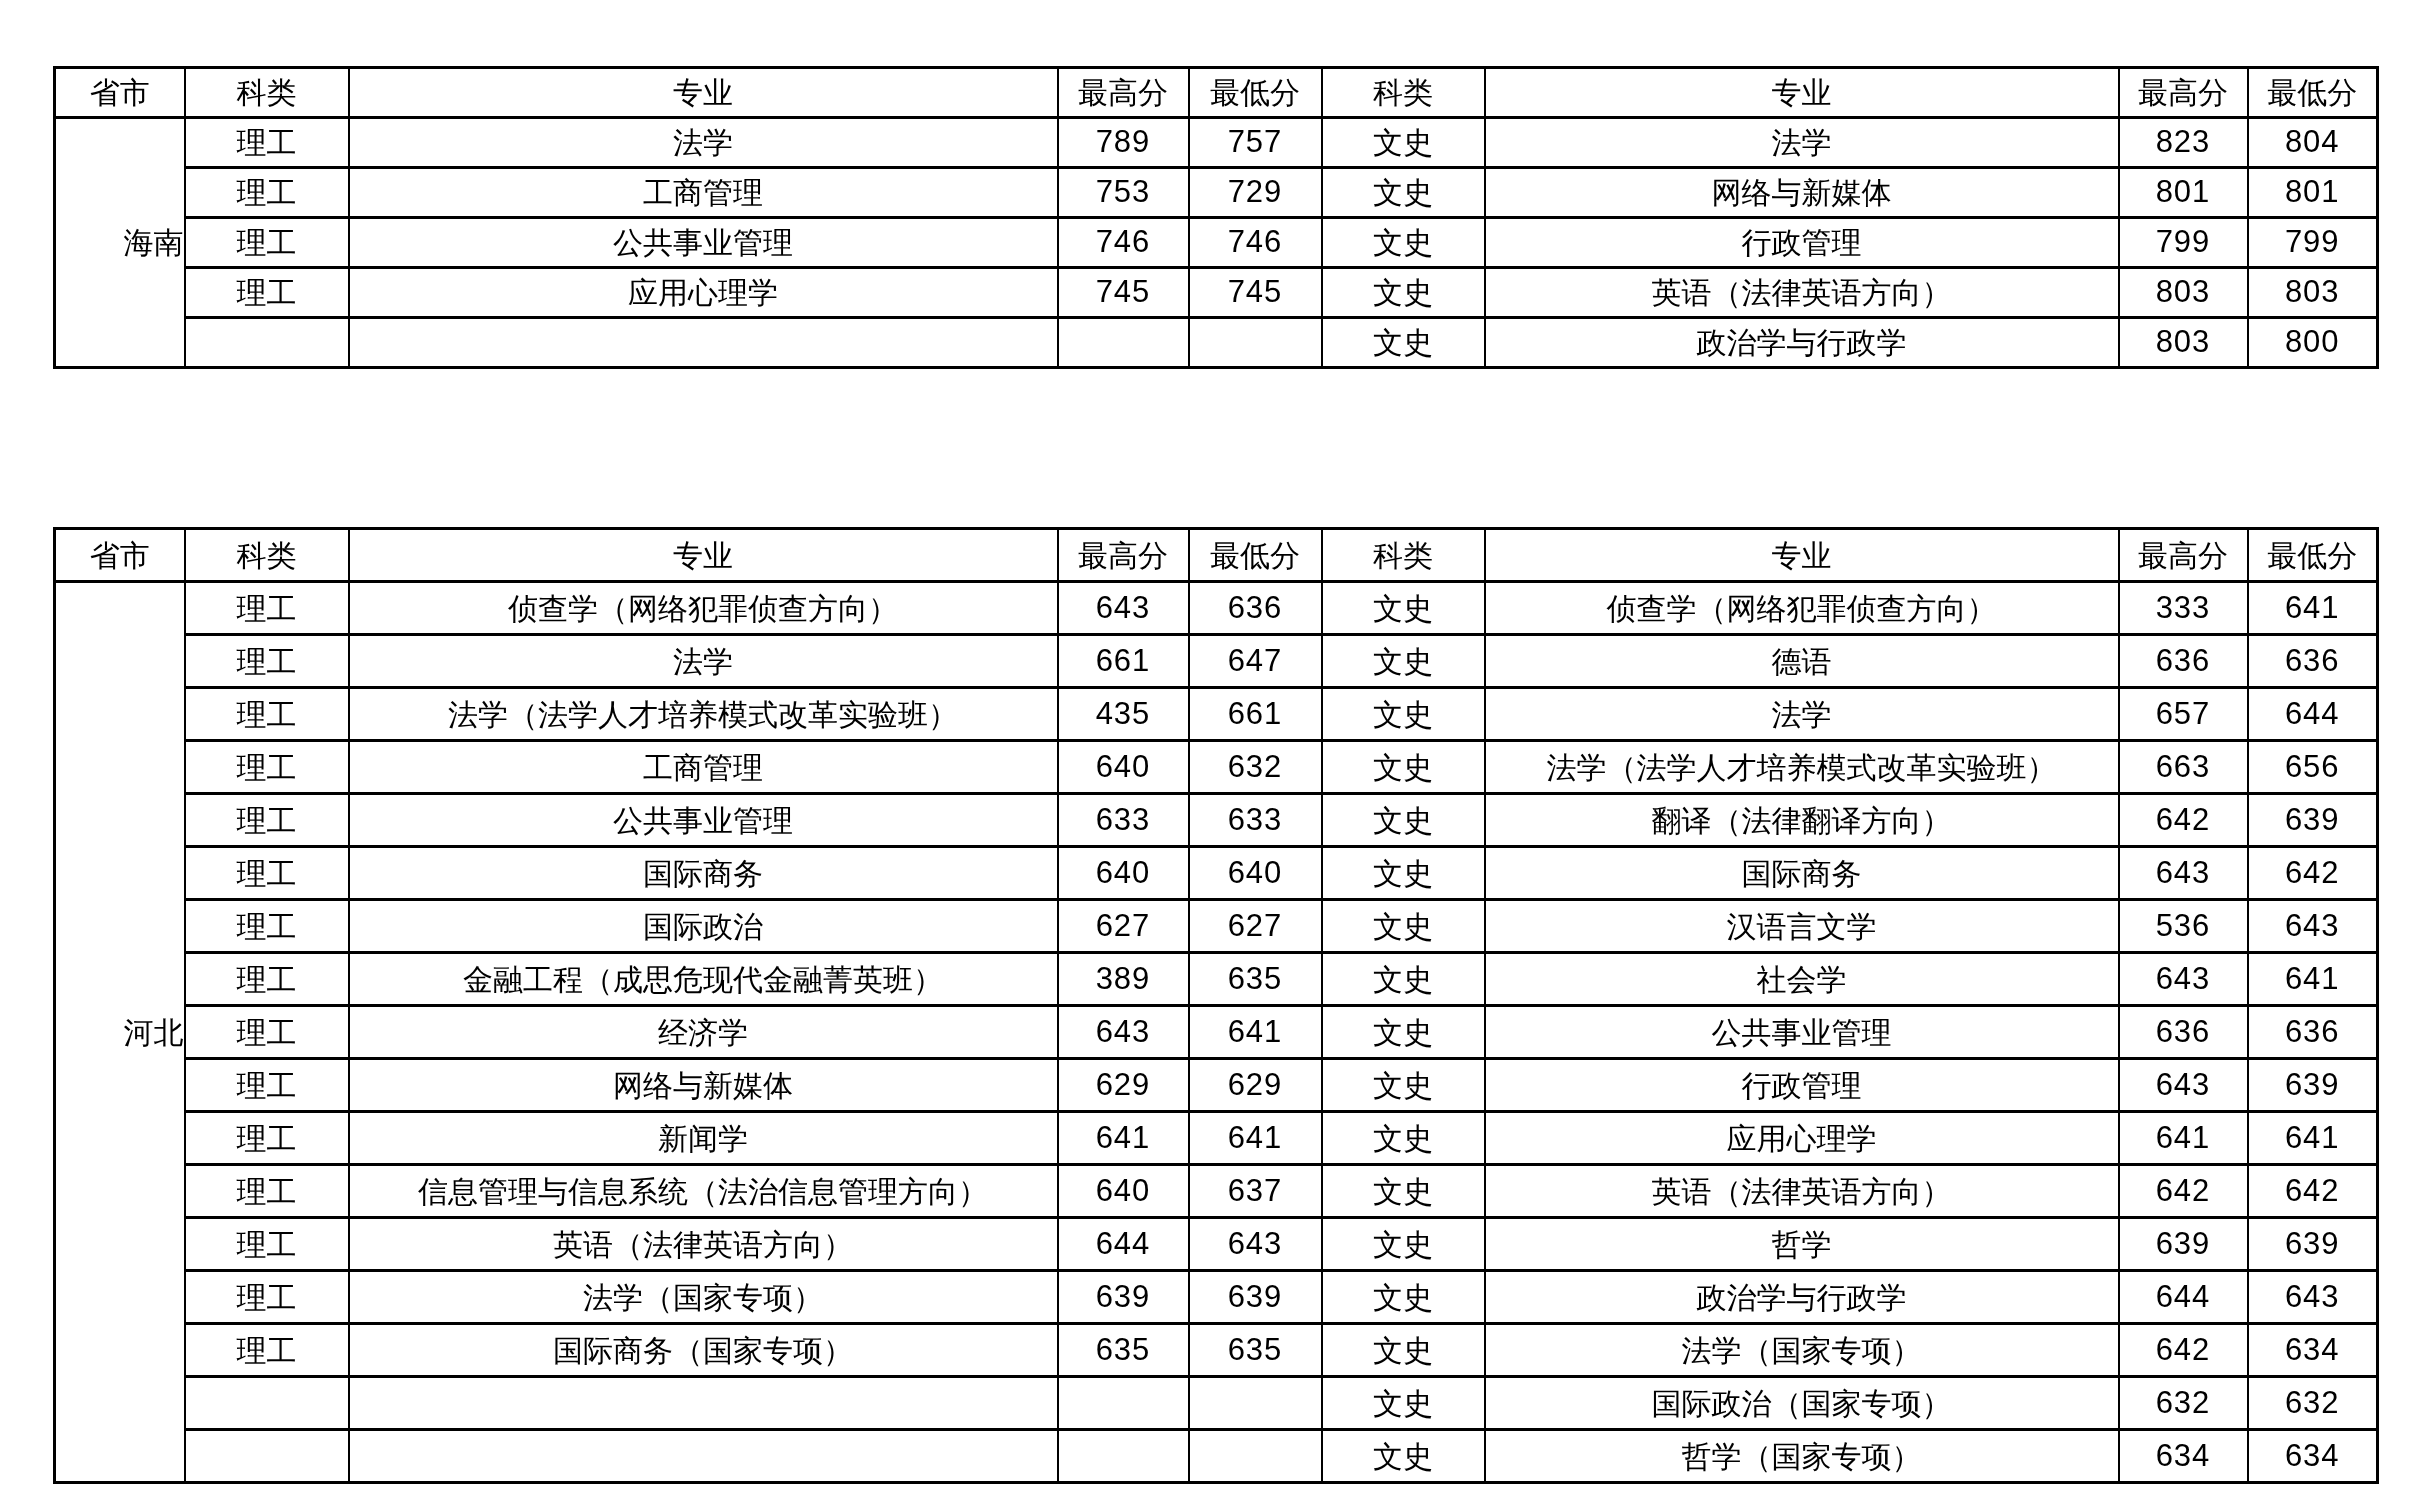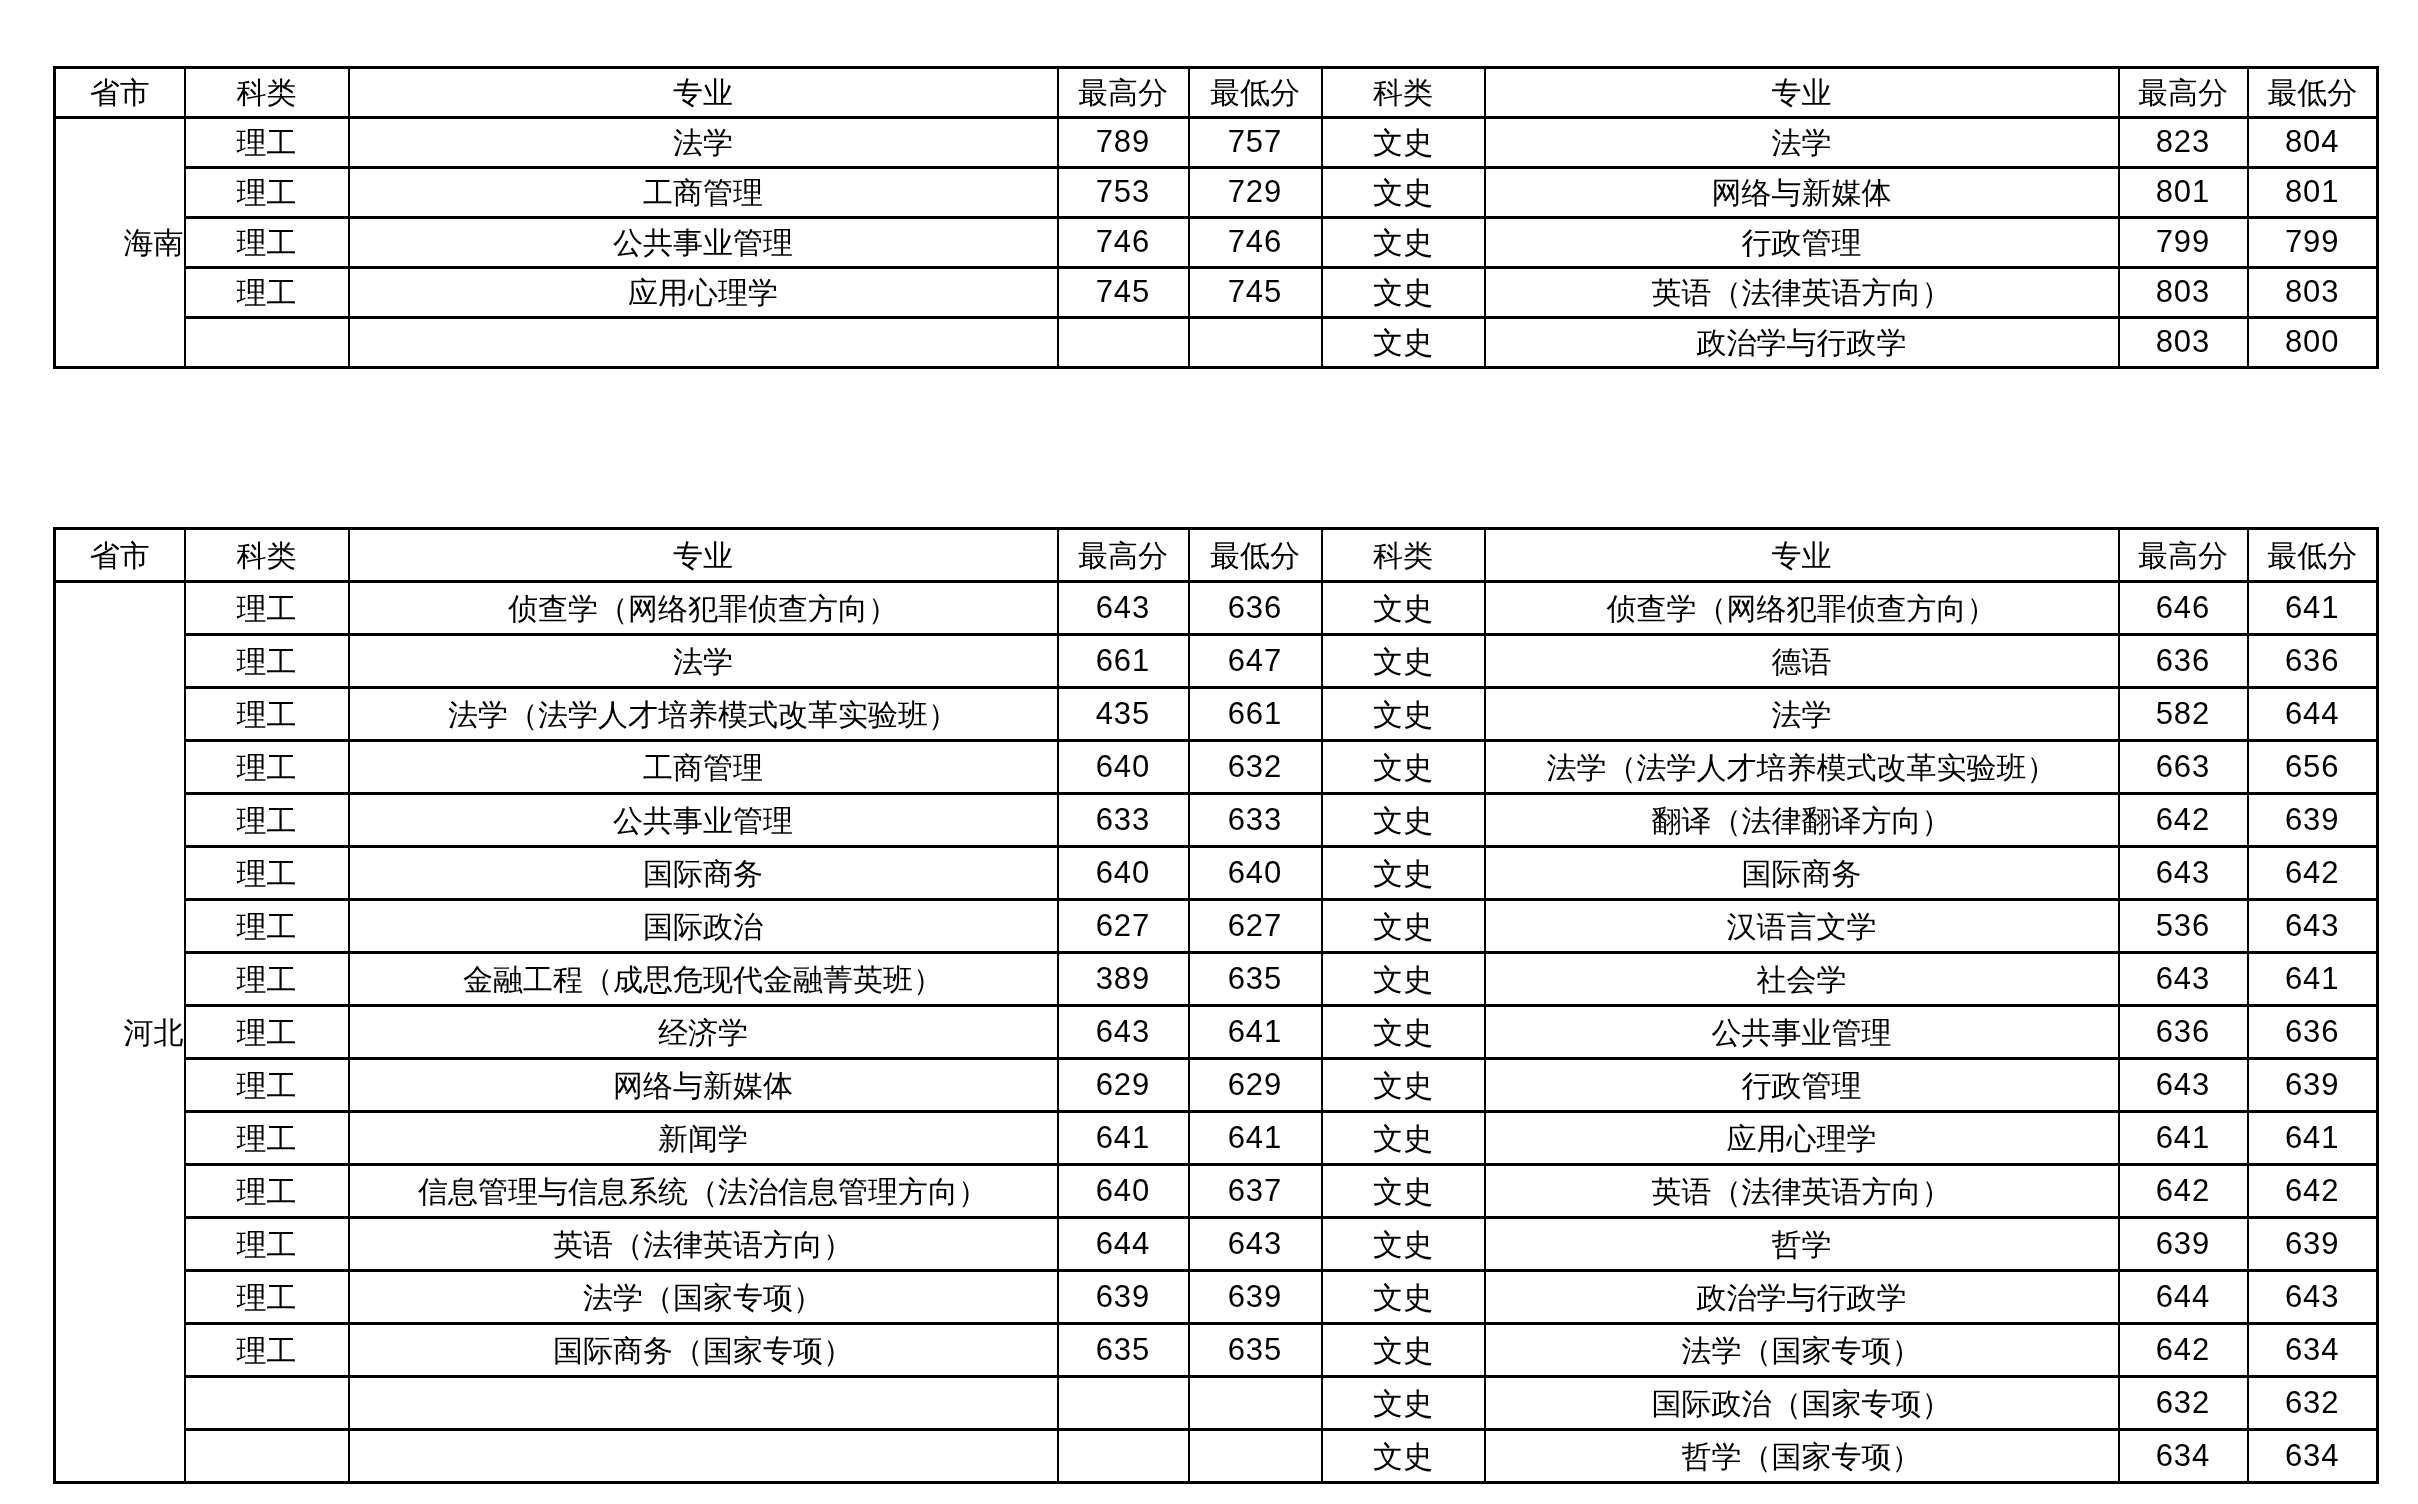--- a/index.html
+++ b/index.html
@@ -168,41 +168,41 @@
       </thead>
       <tbody>
         <tr>
           <td rowspan="17" class="c-prov">河北</td>
           <td>理工</td>
           <td>侦查学（网络犯罪侦查方向）</td>
           <td class="num">643</td>
           <td class="num">636</td>
           <td>文史</td>
           <td>侦查学（网络犯罪侦查方向）</td>
-          <td class="num">646</td>
+          <td class="num">333</td>
           <td class="num">641</td>
         </tr>
         <tr>
           <td>理工</td>
           <td>法学</td>
           <td class="num">661</td>
           <td class="num">647</td>
           <td>文史</td>
           <td>德语</td>
           <td class="num">636</td>
           <td class="num">636</td>
         </tr>
         <tr>
           <td>理工</td>
           <td>法学（法学人才培养模式改革实验班）</td>
           <td class="num">435</td>
           <td class="num">661</td>
           <td>文史</td>
           <td>法学</td>
-          <td class="num">582</td>
+          <td class="num">657</td>
           <td class="num">644</td>
         </tr>
         <tr>
           <td>理工</td>
           <td>工商管理</td>
           <td class="num">640</td>
           <td class="num">632</td>
           <td>文史</td>
           <td>法学（法学人才培养模式改革实验班）</td>
           <td class="num">663</td>

